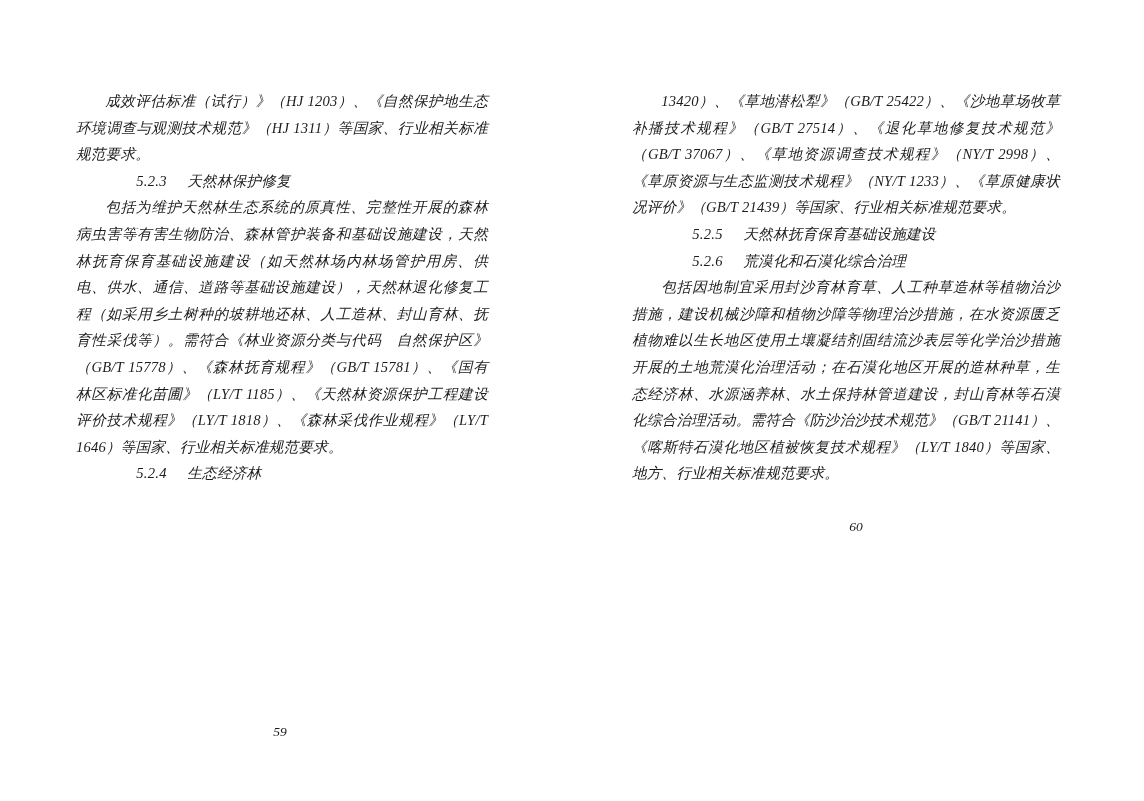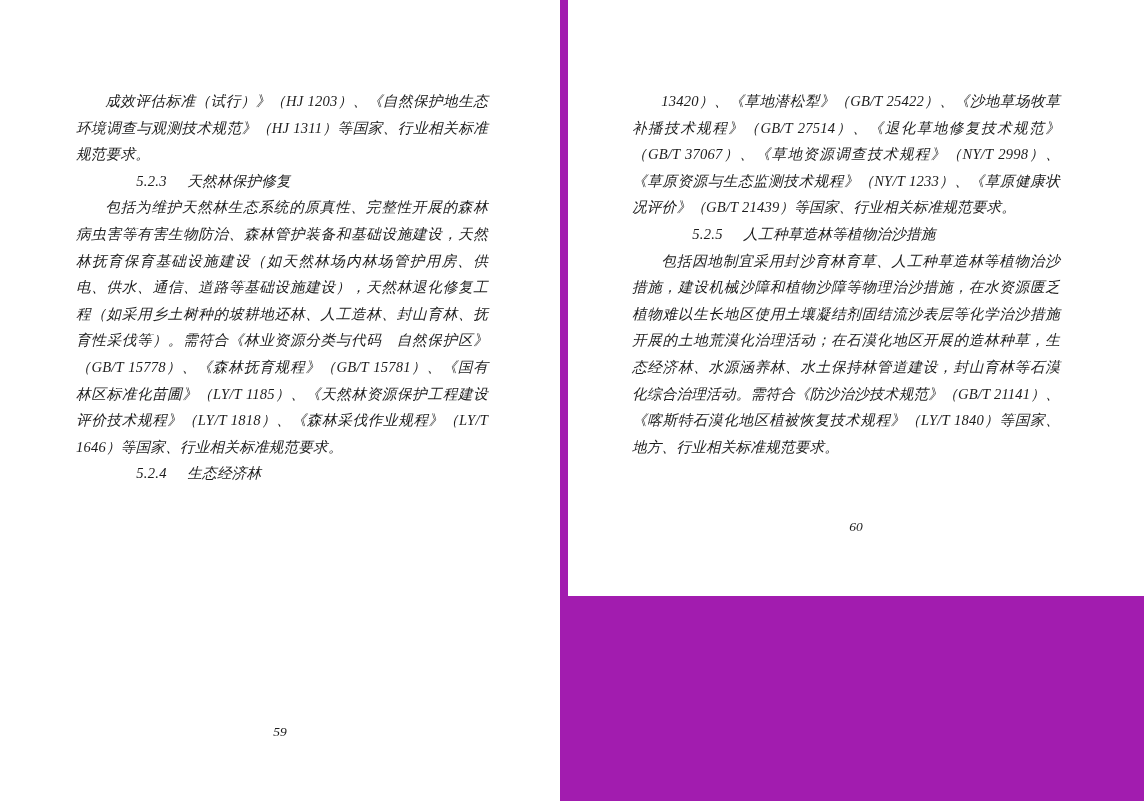--- a/index.html
+++ b/index.html
@@ -10,21 +10,21 @@
   body {
     width: 1144px;
     height: 801px;
     font-family: "Liberation Serif", serif;
   }
   .spread {
     display: flex;
     width: 1144px;
     height: 801px;
     box-sizing: border-box;
-    background: #a21caf;
+    background: #ffffff;
     gap: 8px;
   }
   .page {
     background: #ffffff;
     box-sizing: border-box;
     position: relative;
     overflow: hidden;
   }
   .page-left {
     width: 560px;
@@ -92,20 +92,23 @@
         <span class="num">5.2.4</span><span class="htitle">生态经济林</span>
       </p>
     </div>
     <div class="page-num">59</div>
   </div>
 
   <div class="page page-right">
     <div class="body-text">
       <p class="para">13420）、《草地潜松犁》（GB/T 25422）、《沙地草场牧草补播技术规程》（GB/T 27514）、《退化草地修复技术规范》（GB/T 37067）、《草地资源调查技术规程》（NY/T 2998）、《草原资源与生态监测技术规程》（NY/T 1233）、《草原健康状况评价》（GB/T 21439）等国家、行业相关标准规范要求。</p>
       <p class="heading">
-        <span class="num">5.2.5</span><span class="htitle">人工种草造林等植物治沙措施</span>
+        <span class="num">5.2.5</span><span class="htitle">天然林抚育保育基础设施建设</span>
+      </p>
+      <p class="heading">
+        <span class="num">5.2.6</span><span class="htitle">荒漠化和石漠化综合治理</span>
       </p>
       <p class="para">包括因地制宜采用封沙育林育草、人工种草造林等植物治沙措施，建设机械沙障和植物沙障等物理治沙措施，在水资源匮乏植物难以生长地区使用土壤凝结剂固结流沙表层等化学治沙措施开展的土地荒漠化治理活动；在石漠化地区开展的造林种草，生态经济林、水源涵养林、水土保持林管道建设，封山育林等石漠化综合治理活动。需符合《防沙治沙技术规范》（GB/T 21141）、《喀斯特石漠化地区植被恢复技术规程》（LY/T 1840）等国家、地方、行业相关标准规范要求。</p>
     </div>
     <div class="page-num">60</div>
   </div>
 
 </div>
 
 </body></html>

